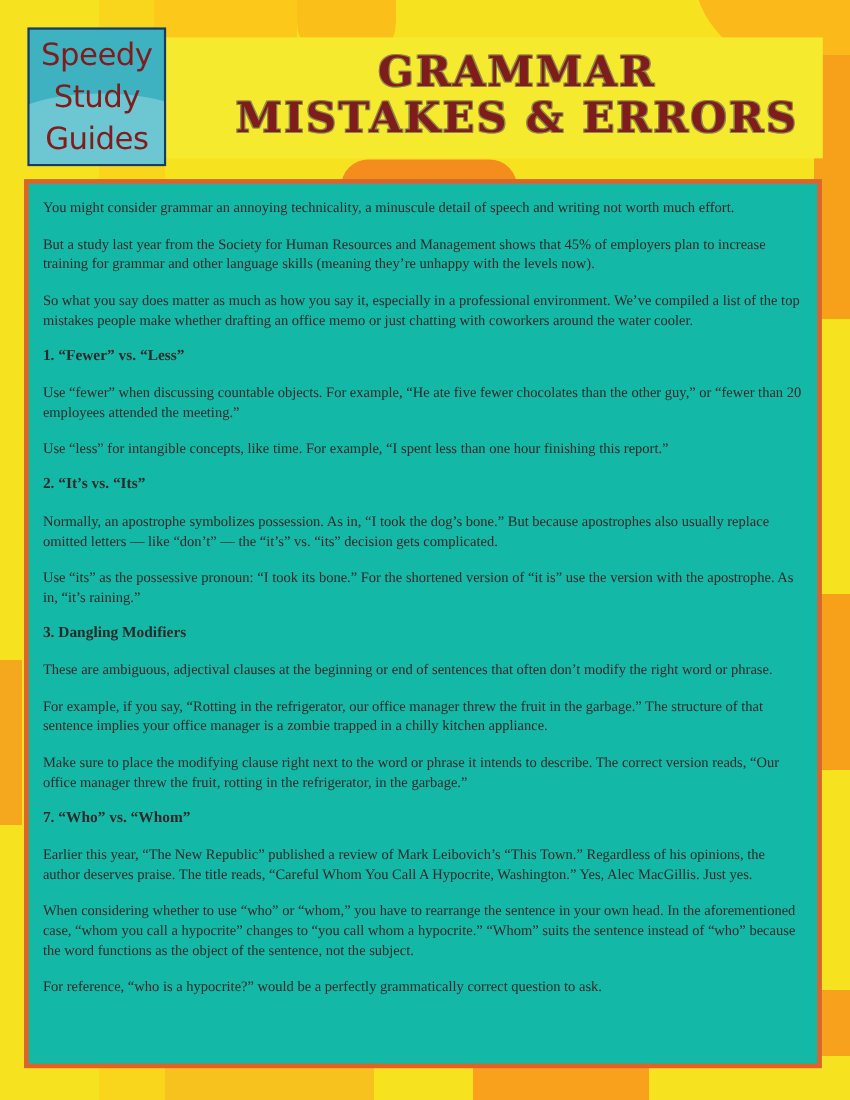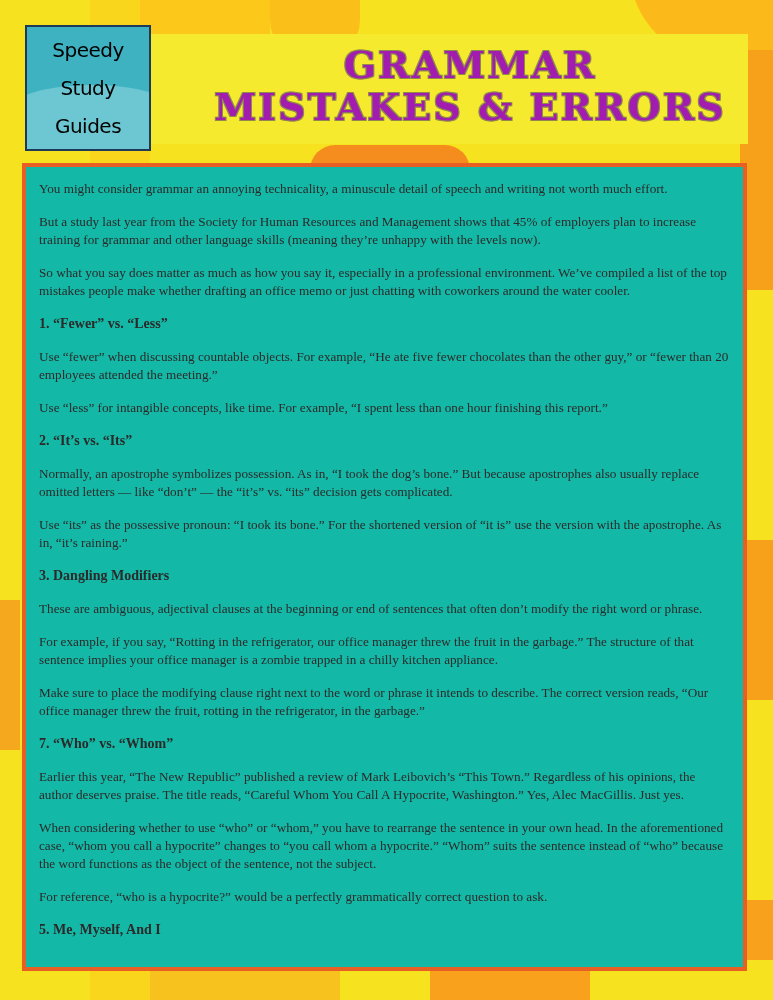--- a/index.html
+++ b/index.html
@@ -29,28 +29,28 @@
     position:absolute; left:25px; top:25px; width:126px; height:126px;
     background:#3fb2c2; border:2px solid #1d3a5a; box-sizing:border-box;
     overflow:hidden;
   }
   .logo-shine {
     position:absolute; left:-20px; top:58px; width:170px; height:90px;
     background:#6cc7d2; border-radius:50% 50% 0 0 / 30% 30% 0 0;
   }
   .logo-text {
     position:absolute; left:0; top:4px; width:100%;
-    text-align:center; color:#000000;
-    font-family:"DejaVu Sans", sans-serif; font-size:20px; line-height:38px;
+    text-align:center; color:#7f1d1d;
+    font-family:"DejaVu Sans", sans-serif; font-size:28px; line-height:38px;
     letter-spacing:-0.5px;
   }
   .logo-text span { display:block; }
   .title {
     position:absolute; left:200px; top:44px; width:540px;
-    text-align:center; color:#a21caf;
+    text-align:center; color:#7f1d1d;
     font-family:"DejaVu Serif", serif; font-weight:bold;
     font-size:38px; line-height:42px; letter-spacing:2px;
     text-shadow: 1px 1px 0 #8f8a4a, -1px -1px 0 #8f8a4a, 1px -1px 0 #8f8a4a, -1px 1px 0 #8f8a4a;
   }
   .title span { display:block; }
 
   .panel {
     position:absolute; left:22px; top:163px; width:725px; height:808px;
     background:#14b8a6; border:4px solid #e85f24; box-sizing:border-box;
     padding:13px 13px 0 13px;
@@ -107,15 +107,14 @@
   <h3>3. Dangling Modifiers</h3>
   <p>These are ambiguous, adjectival clauses at the beginning or end of sentences that often don’t modify the right word or phrase.</p>
   <p>For example, if you say, “Rotting in the refrigerator, our office manager threw the fruit in the garbage.” The structure of that sentence implies your office manager is a zombie trapped in a chilly kitchen appliance.</p>
   <p>Make sure to place the modifying clause right next to the word or phrase it intends to describe. The correct version reads, “Our office manager threw the fruit, rotting in the refrigerator, in the garbage.”</p>
 
   <h3>7. “Who” vs. “Whom”</h3>
   <p>Earlier this year, “The New Republic” published a review of Mark Leibovich’s “This Town.” Regardless of his opinions, the author deserves praise. The title reads, “Careful Whom You Call A Hypocrite, Washington.” Yes, Alec MacGillis. Just yes.</p>
   <p>When considering whether to use “who” or “whom,” you have to rearrange the sentence in your own head. In the aforementioned case, “whom you call a hypocrite” changes to “you call whom a hypocrite.” “Whom” suits the sentence instead of “who” because the word functions as the object of the sentence, not the subject.</p>
   <p>For reference, “who is a hypocrite?” would be a perfectly grammatically correct question to ask.</p>
 
-  <h3>5. Me, Myself, And I</h3>
 
 </div>
 
 </body></html>

